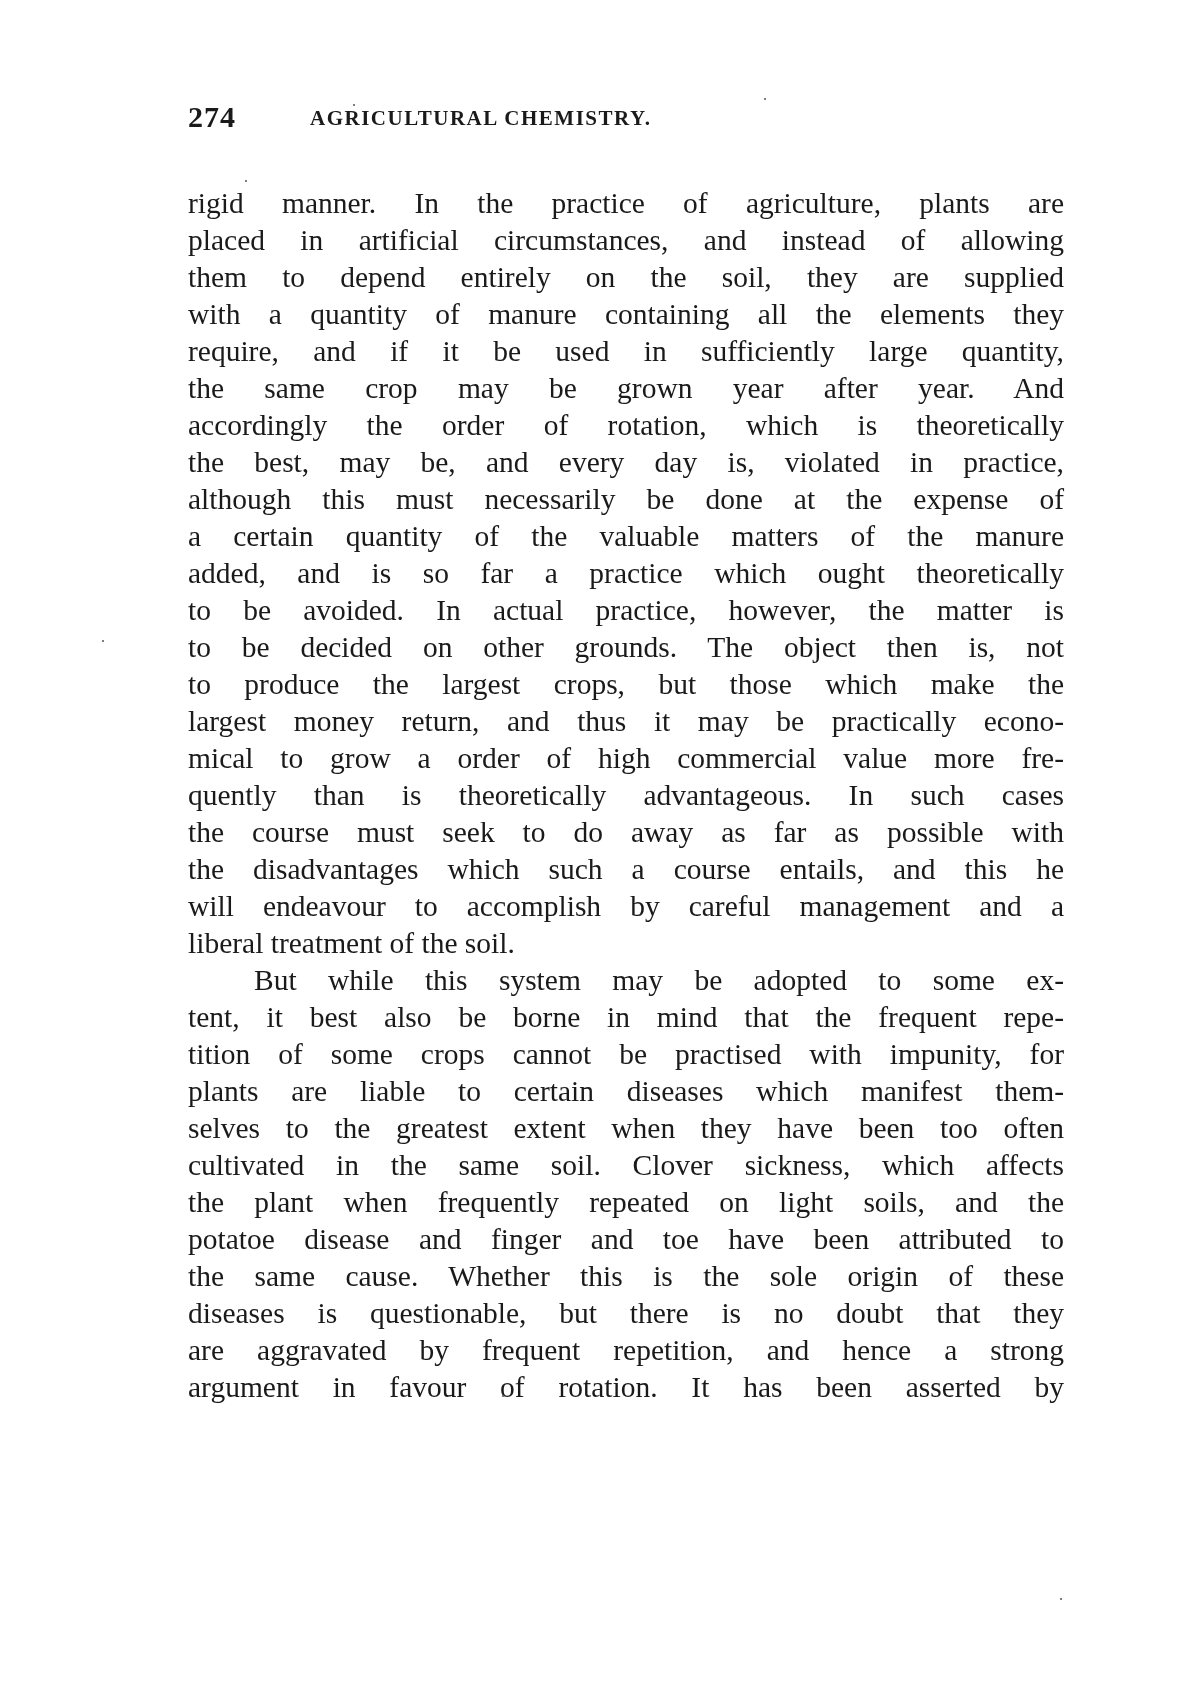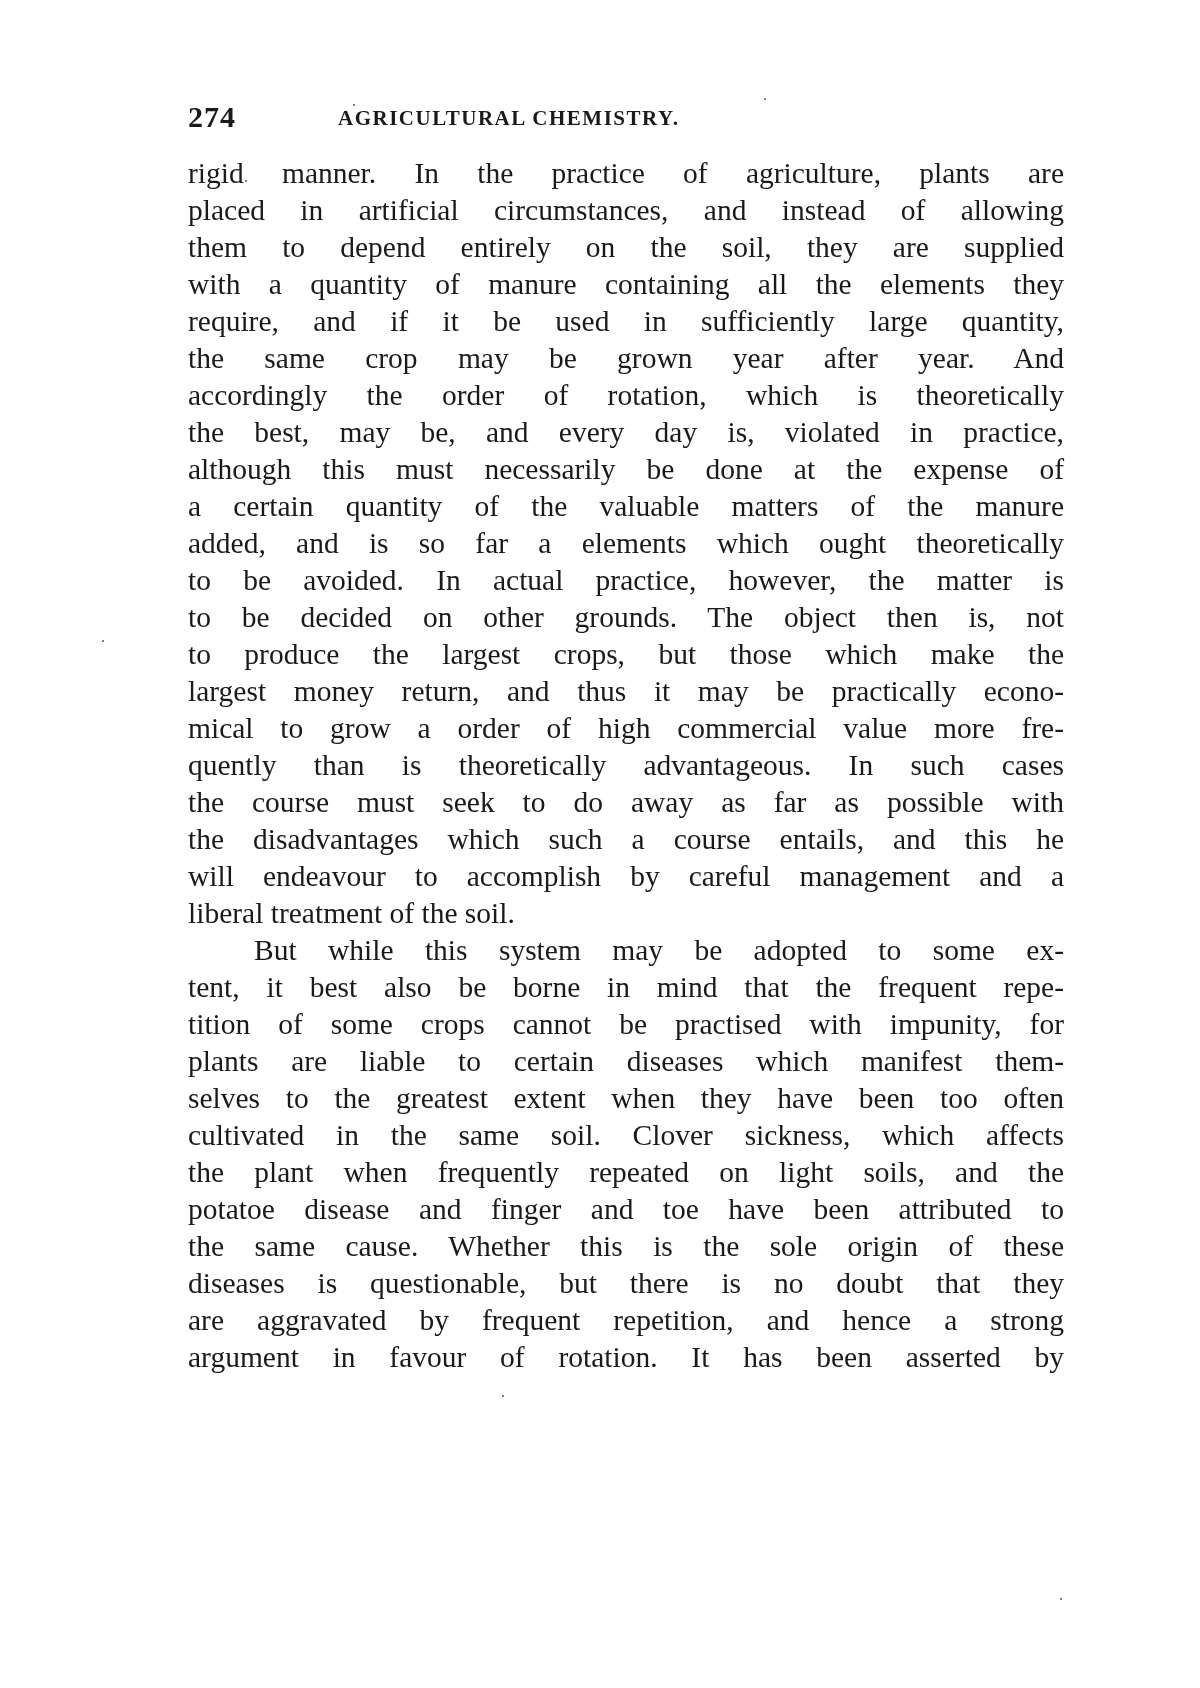--- a/index.html
+++ b/index.html
@@ -38,25 +38,24 @@
       letter-spacing: 1px;
     }
     .running-title {
       position: absolute;
       left: 122px;
       top: 6px;
       font-family: "Liberation Serif", serif;
       font-size: 21px;
       font-weight: bold;
       letter-spacing: 1.5px;
-      margin-left: 28px;
     }
     .body-text {
       position: absolute;
-      top: 155px;
+      top: 185px;
       left: 0;
       width: 876px;
     }
     .line {
       display: block;
       height: 37px;
       line-height: 37px;
       font-family: "Liberation Serif", serif;
       font-size: 29.5px;
       white-space: nowrap;
@@ -94,21 +93,21 @@
         <span class="line">rigid manner.  In the practice of agriculture, plants are</span>
         <span class="line">placed in artificial circumstances, and instead of allowing</span>
         <span class="line">them to depend entirely on the soil, they are supplied</span>
         <span class="line">with a quantity of manure containing all the elements they</span>
         <span class="line">require, and if it be used in sufficiently large quantity,</span>
         <span class="line">the same crop may be grown year after year.  And</span>
         <span class="line">accordingly the order of rotation, which is theoretically</span>
         <span class="line">the best, may be, and every day is, violated in practice,</span>
         <span class="line">although this must necessarily be done at the expense of</span>
         <span class="line">a certain quantity of the valuable matters of the manure</span>
-        <span class="line">added, and is so far a elements which ought theoretically</span>
+        <span class="line">added, and is so far a practice which ought theoretically</span>
         <span class="line">to be avoided.  In actual practice, however, the matter is</span>
         <span class="line">to be decided on other grounds.  The object then is, not</span>
         <span class="line">to produce the largest crops, but those which make the</span>
         <span class="line">largest money return, and thus it may be practically econo-</span>
         <span class="line">mical to grow a order of high commercial value more fre-</span>
         <span class="line">quently than is theoretically advantageous.  In such cases</span>
         <span class="line">the course must seek to do away as far as possible with</span>
         <span class="line">the disadvantages which such a course entails, and this he</span>
         <span class="line">will endeavour to accomplish by careful management and a</span>
         <span class="line last">liberal treatment of the soil.</span>

